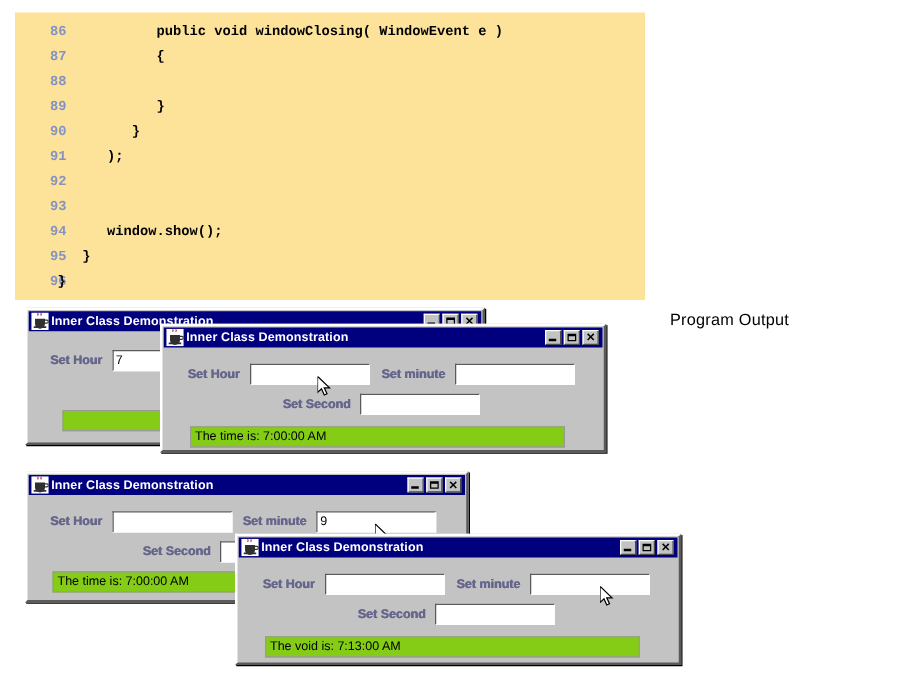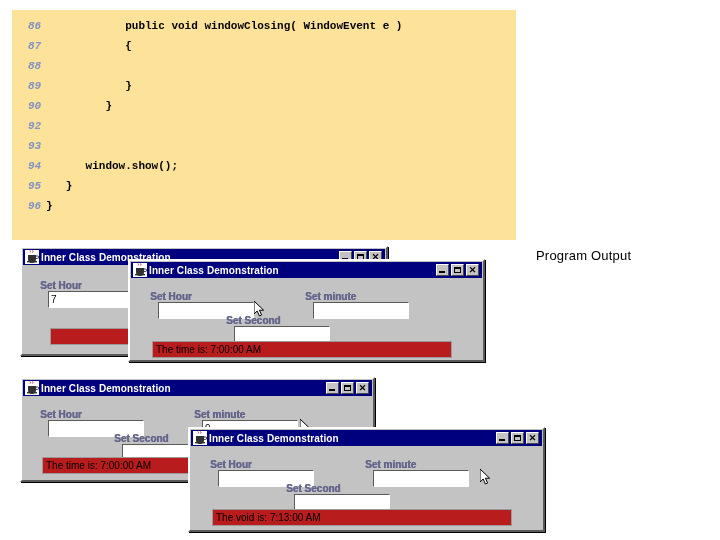--- a/index.html
+++ b/index.html
@@ -32,24 +32,23 @@
     height: 20px;
     line-height: 20px;
     font-family: "Liberation Mono", "DejaVu Sans Mono", monospace;
     font-size: 11px;
     font-weight: bold;
   }
   .code-num {
     width: 30px;
     min-width: 30px;
     text-align: left;
-    padding-left: 16px;
+    padding-left: 28px;
     color: #8492c4;
     box-sizing: border-box;
-    font-style: italic;
   }
   .code-text {
     color: #000000;
     white-space: pre;
     padding-left: 4px;
   }
 
   
   #program-output-caption {
     position: absolute;
@@ -146,22 +145,21 @@
 
   .jwin-body {
     position: relative;
     padding: 0;
     height: calc(100% - 18px);
   }
 
   .jrow {
     position: absolute;
     display: flex;
-    align-items: flex-start;
-    flex-direction: column;
+    align-items: center;
   }
   .jlabel {
     color: #66668c;
     font-family: "Liberation Sans", sans-serif;
     font-size: 10px;
     font-weight: bold;
     white-space: nowrap;
     text-shadow: 0.5px 0 0 #66668c;
   }
   .jfield {
@@ -175,21 +173,21 @@
     font-family: "Liberation Sans", sans-serif;
     font-size: 10px;
     color: #000;
     padding: 0 2px;
     line-height: 15px;
     overflow: hidden;
     white-space: nowrap;
   }
   .jstatus {
     position: absolute;
-    background: #b91c1c;
+    background: #84cc16;
     border: 1px solid #9a9a9a;
     box-sizing: border-box;
     font-family: "Liberation Sans", sans-serif;
     font-size: 10px;
     color: #000000;
     line-height: 15px;
     padding: 0 3px;
     height: 17px;
     white-space: nowrap;
     overflow: hidden;
@@ -225,20 +223,24 @@
   <div class="code-line">
     <span class="code-num">88</span>
   </div>
   <div class="code-line">
     <span class="code-num">89</span>
     <span class="code-text">            }</span>
   </div>
   <div class="code-line">
     <span class="code-num">90</span>
     <span class="code-text">         }</span>
+  </div>
+  <div class="code-line">
+    <span class="code-num">91</span>
+    <span class="code-text">      );</span>
   </div>
   <div class="code-line">
     <span class="code-num">92</span>
     <span class="code-text"></span>
   </div>
   <div class="code-line">
     <span class="code-num">93</span>
   </div>
   <div class="code-line">
     <span class="code-num">94</span>

